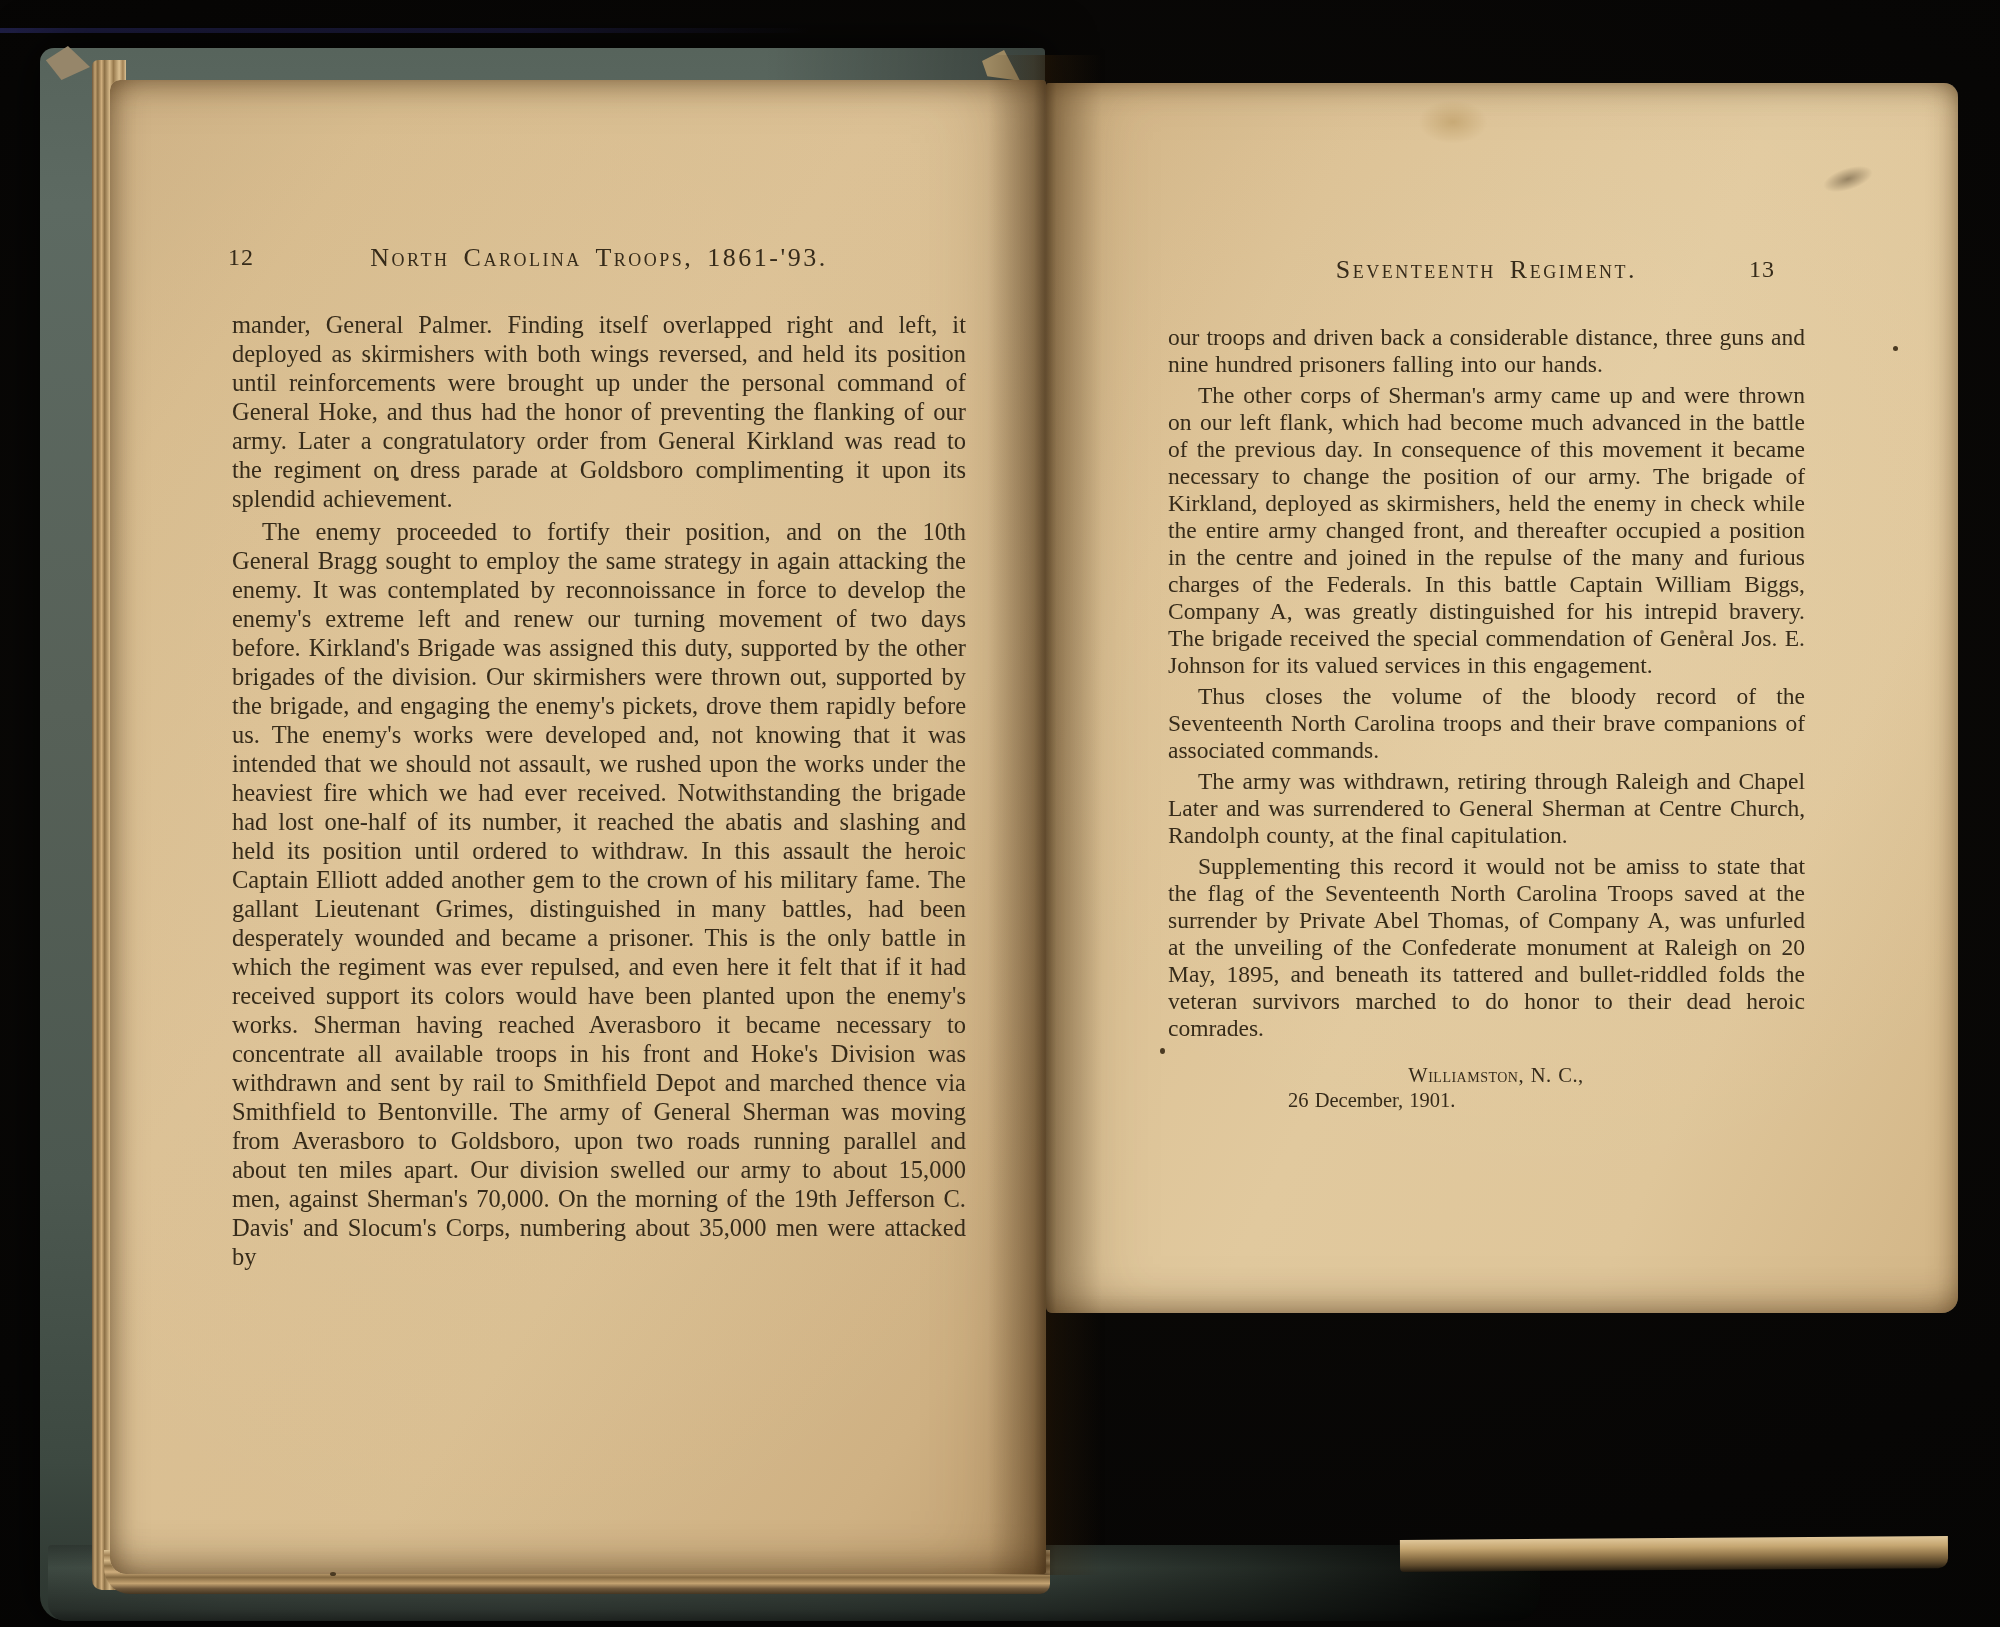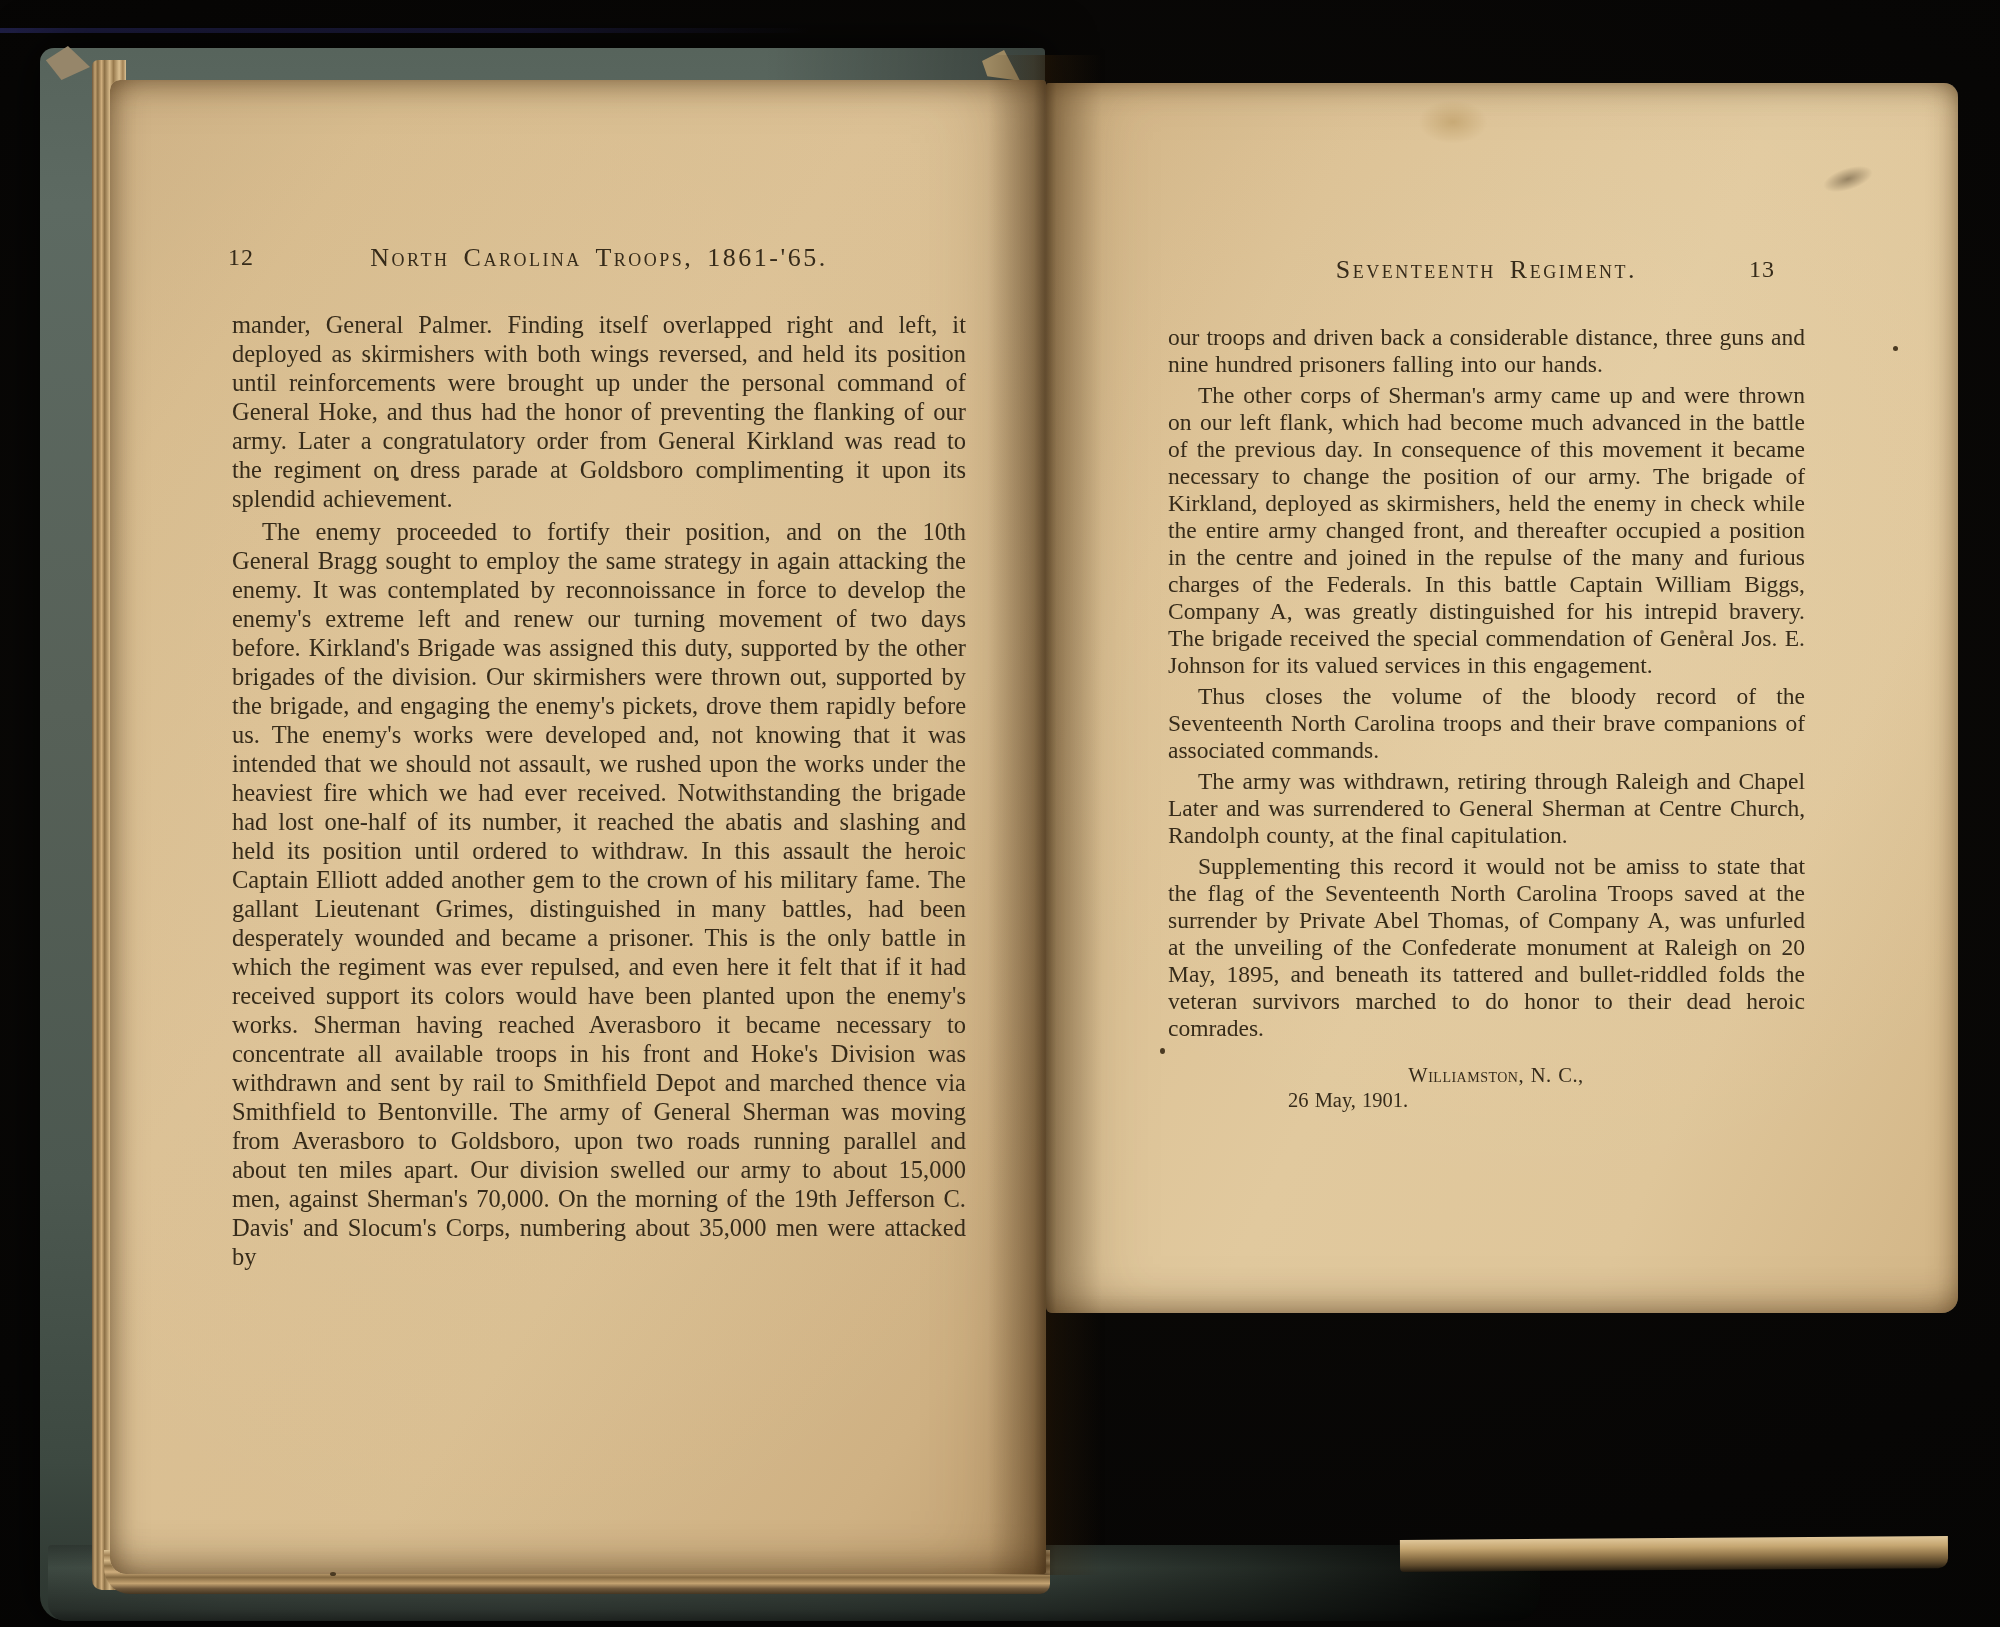--- a/index.html
+++ b/index.html
@@ -176,42 +176,42 @@
   <div class="cover-chip-a"></div>
   <div class="cover-chip-b"></div>
 
   <div class="edges-left"></div>
   <div class="edges-bottom"></div>
   <div class="edges-bottom-right"></div>
 
   <div class="page page-left">
     <div class="page-header">
       <span class="pagenum">12</span>
-      <span class="running-title">North Carolina Troops, 1861-'65.</span>
+      <span class="running-title">North Carolina Troops, 1861-'93.</span>
     </div>
     <div class="page-body">
       <p class="par">mander, General Palmer.  Finding itself overlapped right and left, it deployed as skirmishers with both wings reversed, and held its position until reinforcements were brought up under the personal command of General Hoke, and thus had the honor of preventing the flanking of our army.  Later a congratulatory order from General Kirkland was read to the regiment on dress parade at Goldsboro complimenting it upon its splendid achievement.</p>
       <p class="par indent">The enemy proceeded to fortify their position, and on the 10th General Bragg sought to employ the same strategy in again attacking the enemy.  It was contemplated by reconnoissance in force to develop the enemy's extreme left and renew our turning movement of two days before.  Kirkland's Brigade was assigned this duty, supported by the other brigades of the division.  Our skirmishers were thrown out, supported by the brigade, and engaging the enemy's pickets, drove them rapidly before us.  The enemy's works were developed and, not knowing that it was intended that we should not assault, we rushed upon the works under the heaviest fire which we had ever received.  Notwithstanding the brigade had lost one-half of its number, it reached the abatis and slashing and held its position until ordered to withdraw.  In this assault the heroic Captain Elliott added another gem to the crown of his military fame.  The gallant Lieutenant Grimes, distinguished in many battles, had been desperately wounded and became a prisoner.  This is the only battle in which the regiment was ever repulsed, and even here it felt that if it had received support its colors would have been planted upon the enemy's works.  Sherman having reached Averasboro it became necessary to concentrate all available troops in his front and Hoke's Division was withdrawn and sent by rail to Smithfield Depot and marched thence via Smithfield to Bentonville.  The army of General Sherman was moving from Averasboro to Goldsboro, upon two roads running parallel and about ten miles apart.  Our division swelled our army to about 15,000 men, against Sherman's 70,000.  On the morning of the 19th Jefferson C. Davis' and Slocum's Corps, numbering about 35,000 men were attacked by</p>
     </div>
   </div>
 
   <div class="page page-right">
     <div class="page-header">
       <span class="running-title">Seventeenth Regiment.</span>
       <span class="pagenum pagenum-right">13</span>
     </div>
     <div class="page-body">
       <p class="par">our troops and driven back a considerable distance, three guns and nine hundred prisoners falling into our hands.</p>
       <p class="par indent">The other corps of Sherman's army came up and were thrown on our left flank, which had become much advanced in the battle of the previous day.  In consequence of this movement it became necessary to change the position of our army.  The brigade of Kirkland, deployed as skirmishers, held the enemy in check while the entire army changed front, and thereafter occupied a position in the centre and joined in the repulse of the many and furious charges of the Federals.  In this battle Captain William Biggs, Company A, was greatly distinguished for his intrepid bravery.  The brigade received the special commendation of General Jos. E. Johnson for its valued services in this engagement.</p>
       <p class="par indent">Thus closes the volume of the bloody record of the Seventeenth North Carolina troops and their brave companions of associated commands.</p>
       <p class="par indent">The army was withdrawn, retiring through Raleigh and Chapel Later and was surrendered to General Sherman at Centre Church, Randolph county, at the final capitulation.</p>
       <p class="par indent">Supplementing this record it would not be amiss to state that the flag of the Seventeenth North Carolina Troops saved at the surrender by Private Abel Thomas, of Company A, was unfurled at the unveiling of the Confederate monument at Raleigh on 20 May, 1895, and beneath its tattered and bullet-riddled folds the veteran survivors marched to do honor to their dead heroic comrades.</p>
       <div class="dateline">
         <div class="dateline-place">Williamston, N. C.,</div>
-        <div class="dateline-date">26 May, 1901.</div>
+        <div class="dateline-date">26 December, 1901.</div>
       </div>
     </div>
   </div>
 
   <div class="gutter-shadow"></div>
 
   <div class="stain-1"></div>
   <div class="smudge-1"></div>
   <div class="speck speck-1"></div>
   <div class="speck speck-2"></div>

